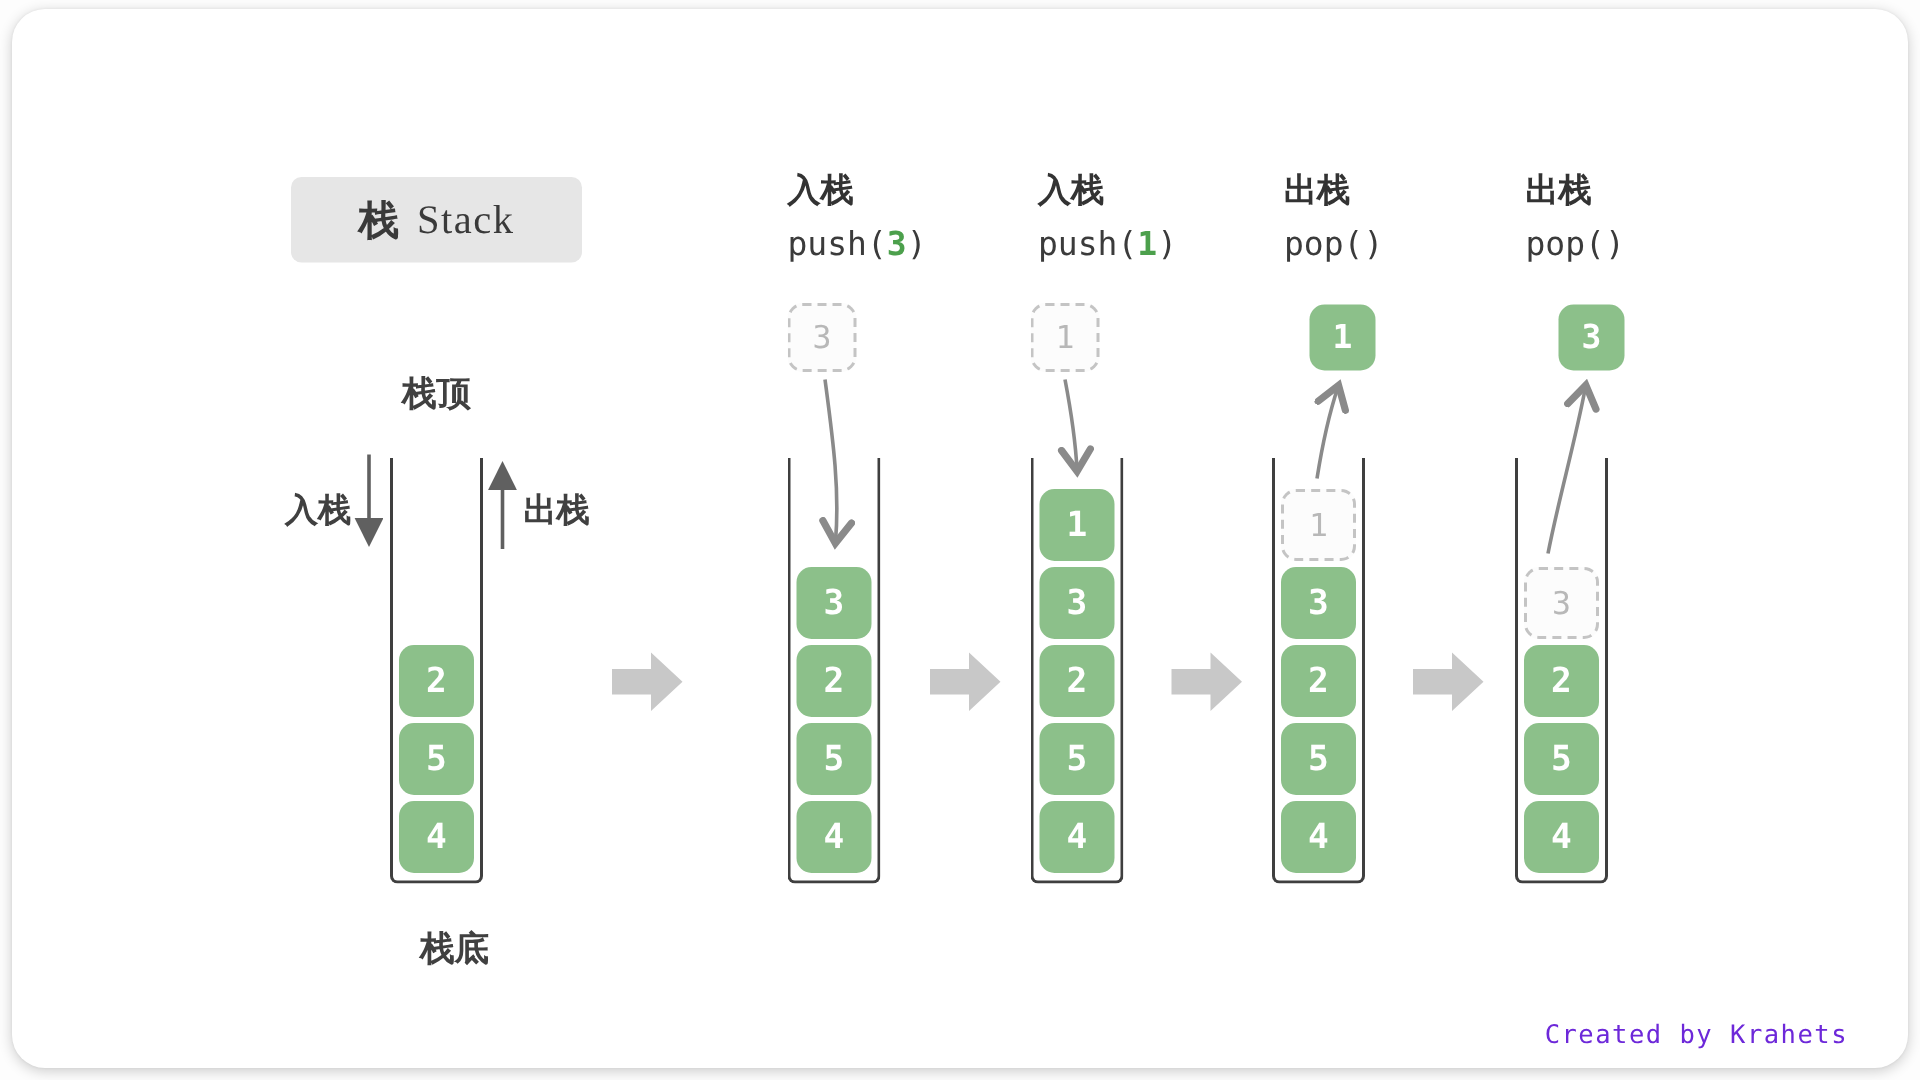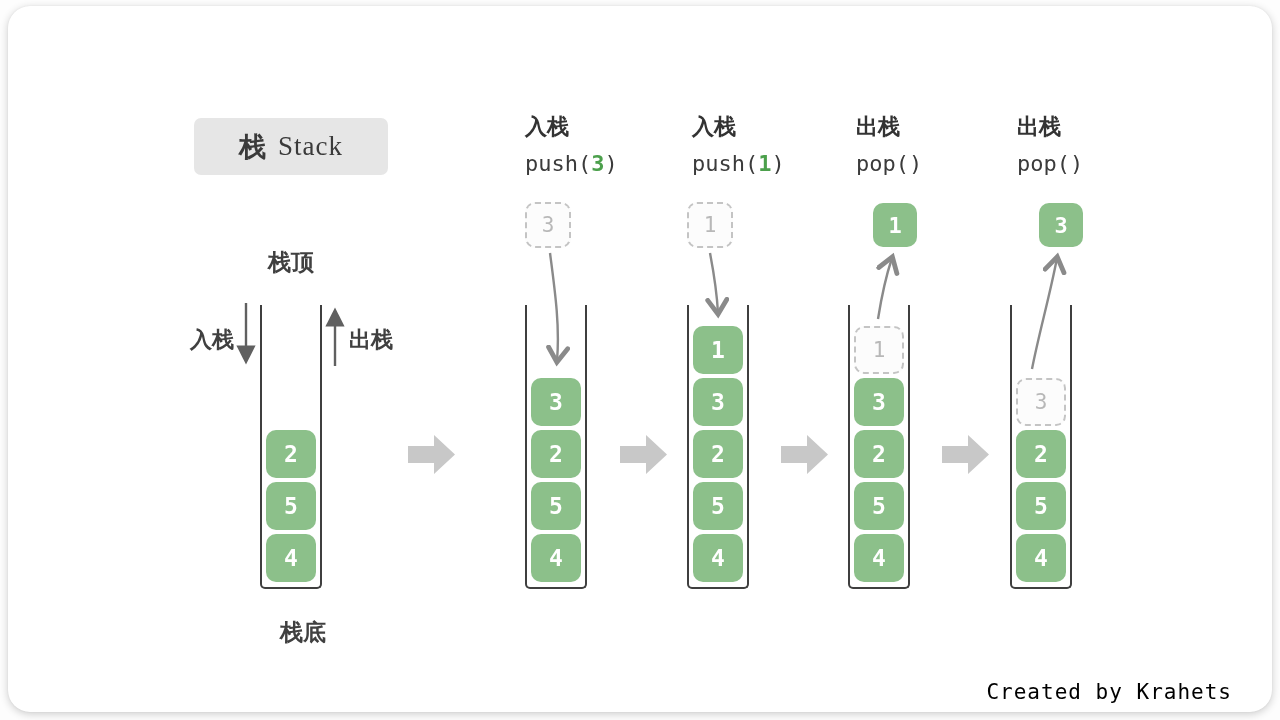--- a/index.html
+++ b/index.html
@@ -61,21 +61,21 @@
   .legend { position:absolute; color:#404040; font-weight:bold; font-size:22px; white-space:nowrap; }
   .lbl-top    { left:252px; top:241px; width:62px; text-align:center; font-size:23px; }
   .lbl-bottom { left:240px; top:611px; width:62px; text-align:center; font-size:23px;margin-left:24px; }
   .lbl-push   { left:178px; top:319px; width:48px; text-align:right; }
   .lbl-pop    { left:341px; top:319px; }
 
   svg.overlay { position:absolute; left:0; top:0; width:1280px; height:720px; z-index:5; pointer-events:none; }
 
   .watermark {
     position:absolute; right:40px; top:674px; z-index:4;
-    font-family:"DejaVu Sans Mono", monospace; font-size:21px; color:#000000; letter-spacing:1px;
+    font-family:"DejaVu Sans Mono", monospace; font-size:17px; color:#6d28d9; letter-spacing:1px;
   }
 </style>
 </head>
 <body>
 
 <div class="card">
 
   <div class="title-box">
     <span class="zh">栈</span>
     <span class="en">Stack</span>

